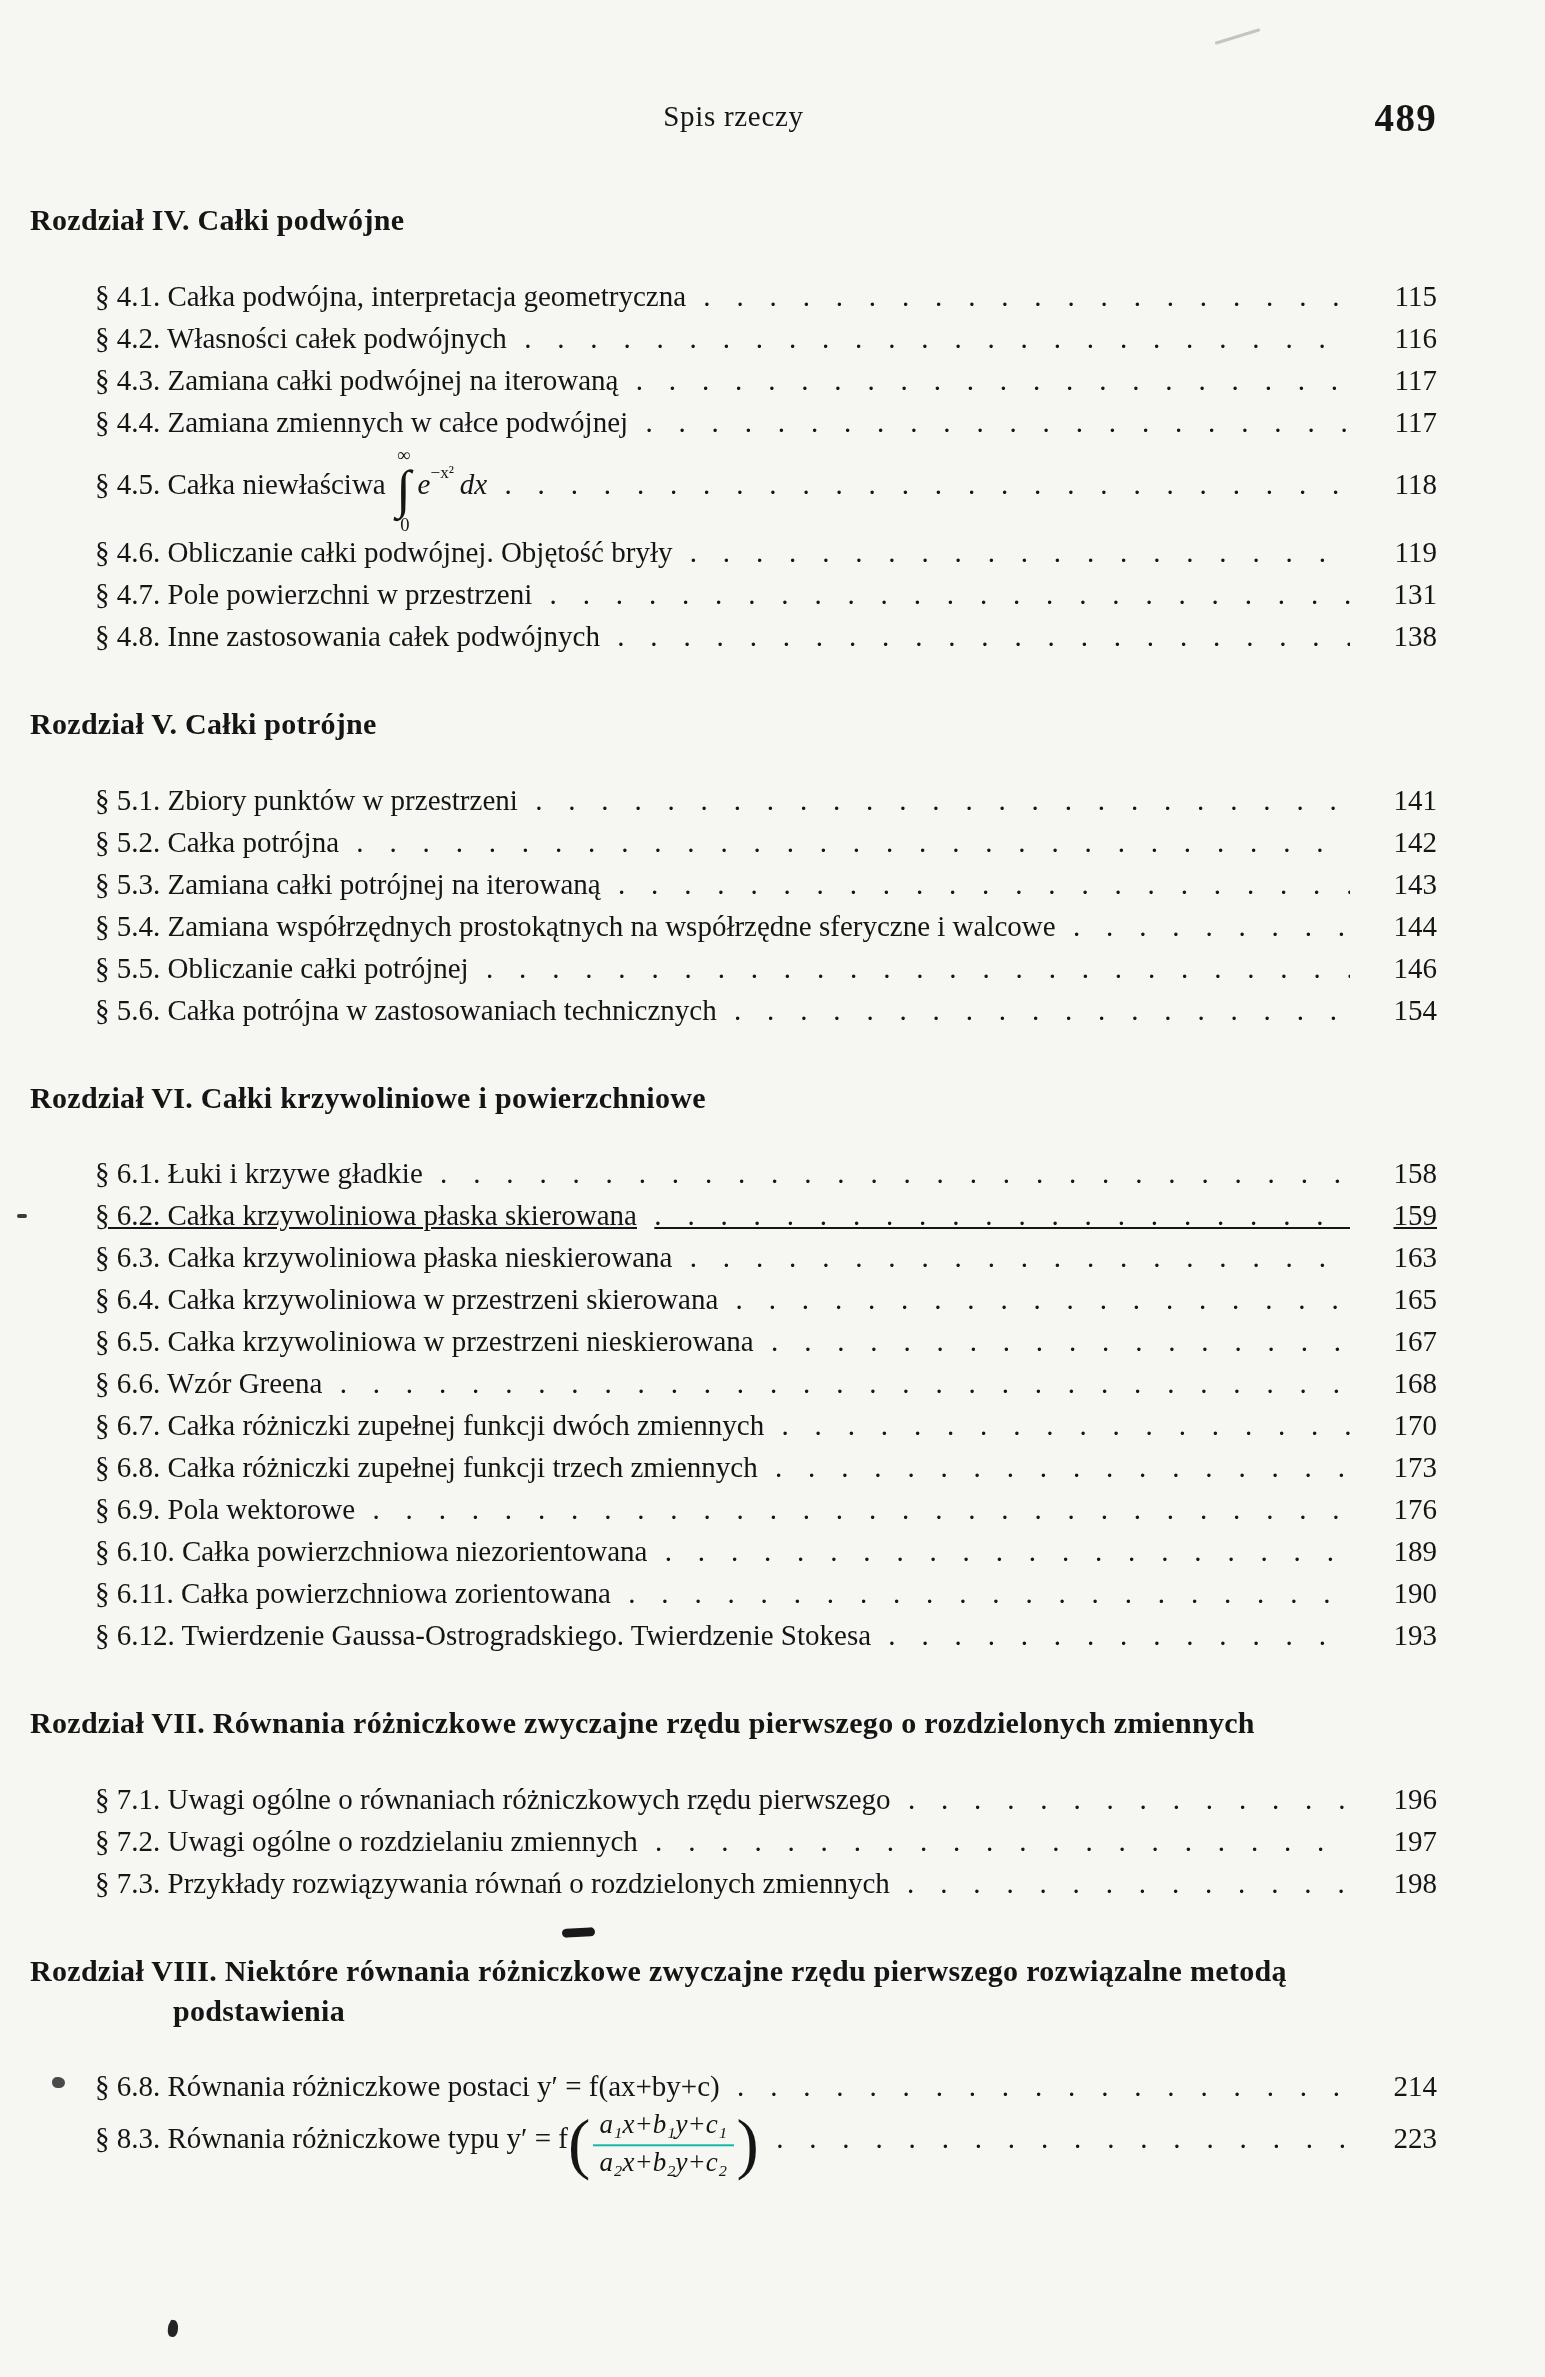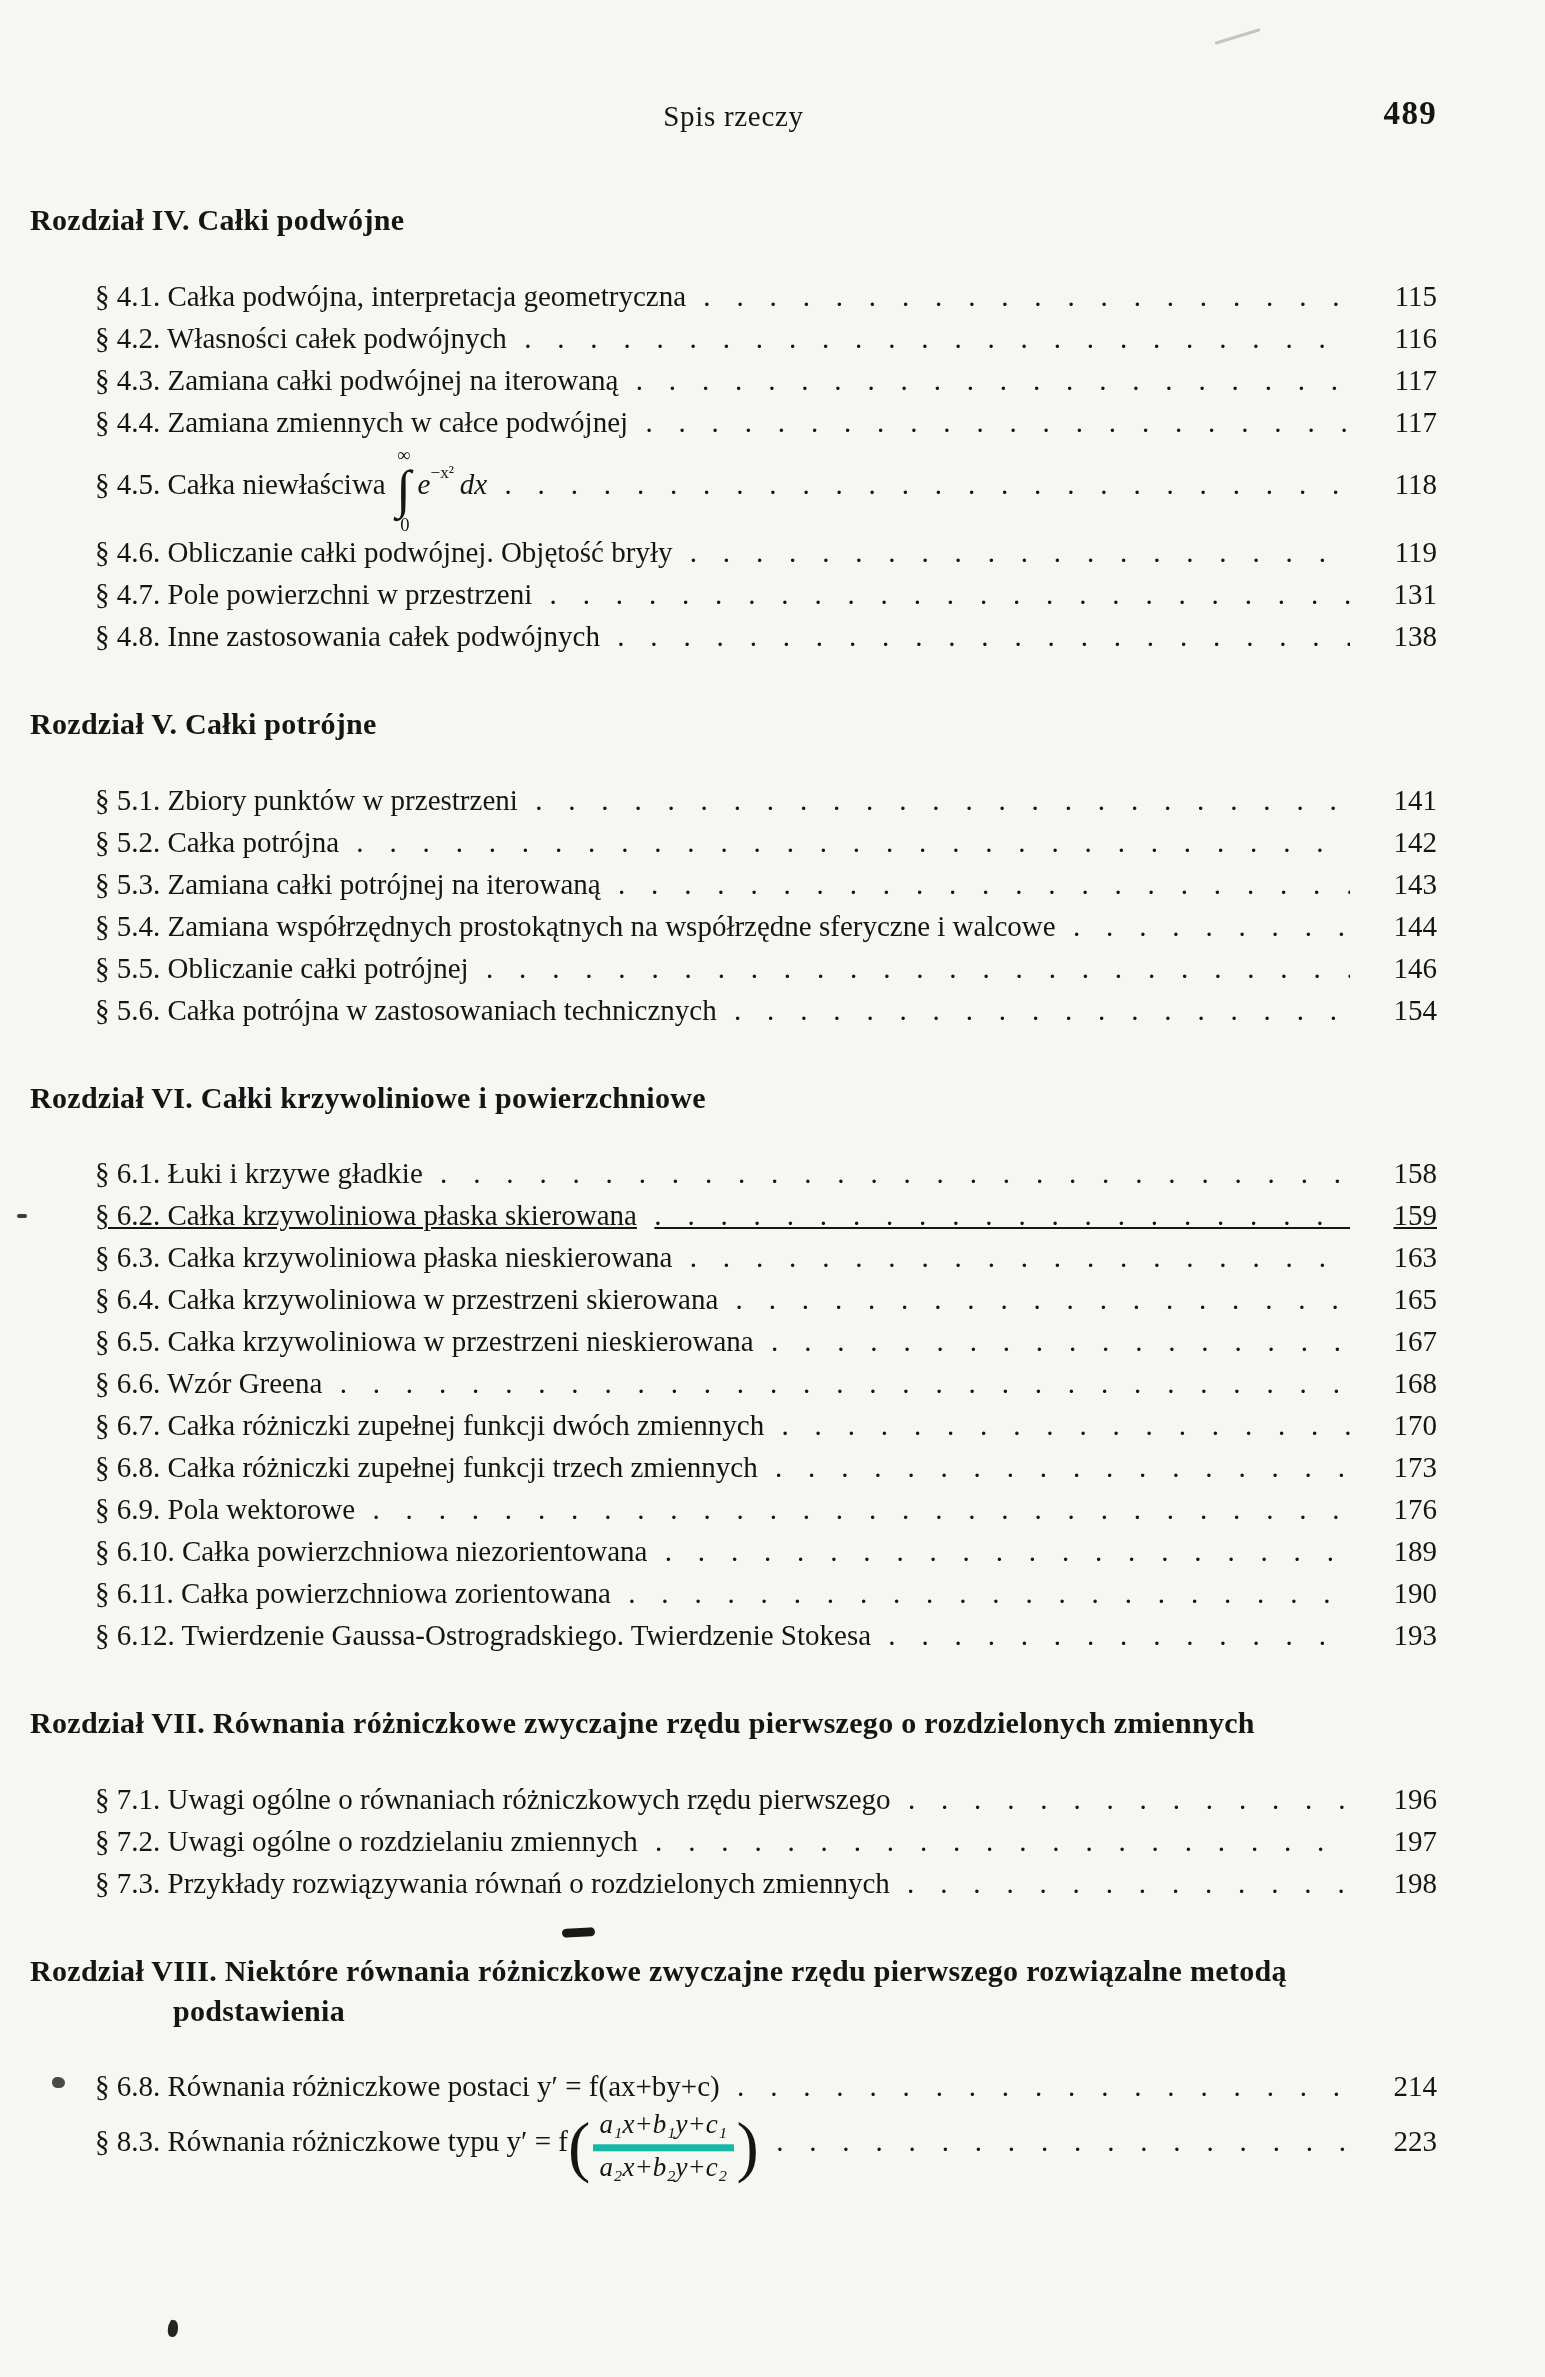--- a/index.html
+++ b/index.html
@@ -24,21 +24,21 @@
     font-size: 29px;
     height: 39px;
     margin-bottom: 61px;
   }
   .header-title { letter-spacing: 0.7px; }
   .header-page-number {
     position: absolute;
     right: 0;
     top: -5.3px;
     font-weight: bold;
-    font-size: 33px;
+    font-size: 39px;
     letter-spacing: 1.3px;
   }
 
   
   .chapter { position: relative; margin-bottom: 47px; }
   .chapter-title {
     font-size: 30px;
     font-weight: bold;
     line-height: 1.32;
     max-width: 1407px;
@@ -94,21 +94,21 @@
     display: inline-flex;
     flex-direction: column;
     text-align: center;
     vertical-align: middle;
     font-style: italic;
     line-height: 1.12;
     margin: 0 2.7px;
     transform: translateY(1.3px);
     font-size: 27px;
   }
-  .frac .num { border-bottom: 7px solid #14b8a6; padding: 1.3px 6.7px 4.7px; }
+  .frac .num { border-bottom: 2px solid #14b8a6; padding: 1.3px 6.7px 4.7px; }
   .frac .den { padding-top: 1px; }
 
   
   .artifact-top-right {
     position: absolute; right: 285px; top: 35px;
     width: 47px; height: 2.7px; background: #a9a9a4;
     transform: rotate(-17deg); border-radius: 1.3px; opacity: 0.65;
   }
   .artifact-bottom-left {
     position: absolute; left: 168px; bottom: 40px;

